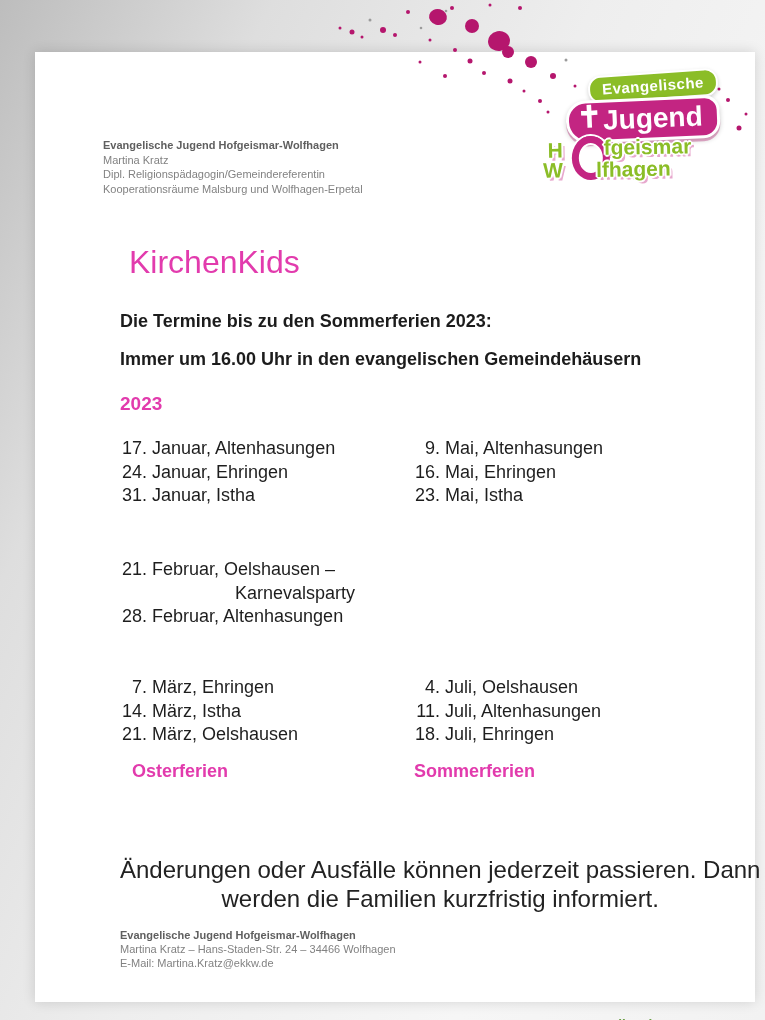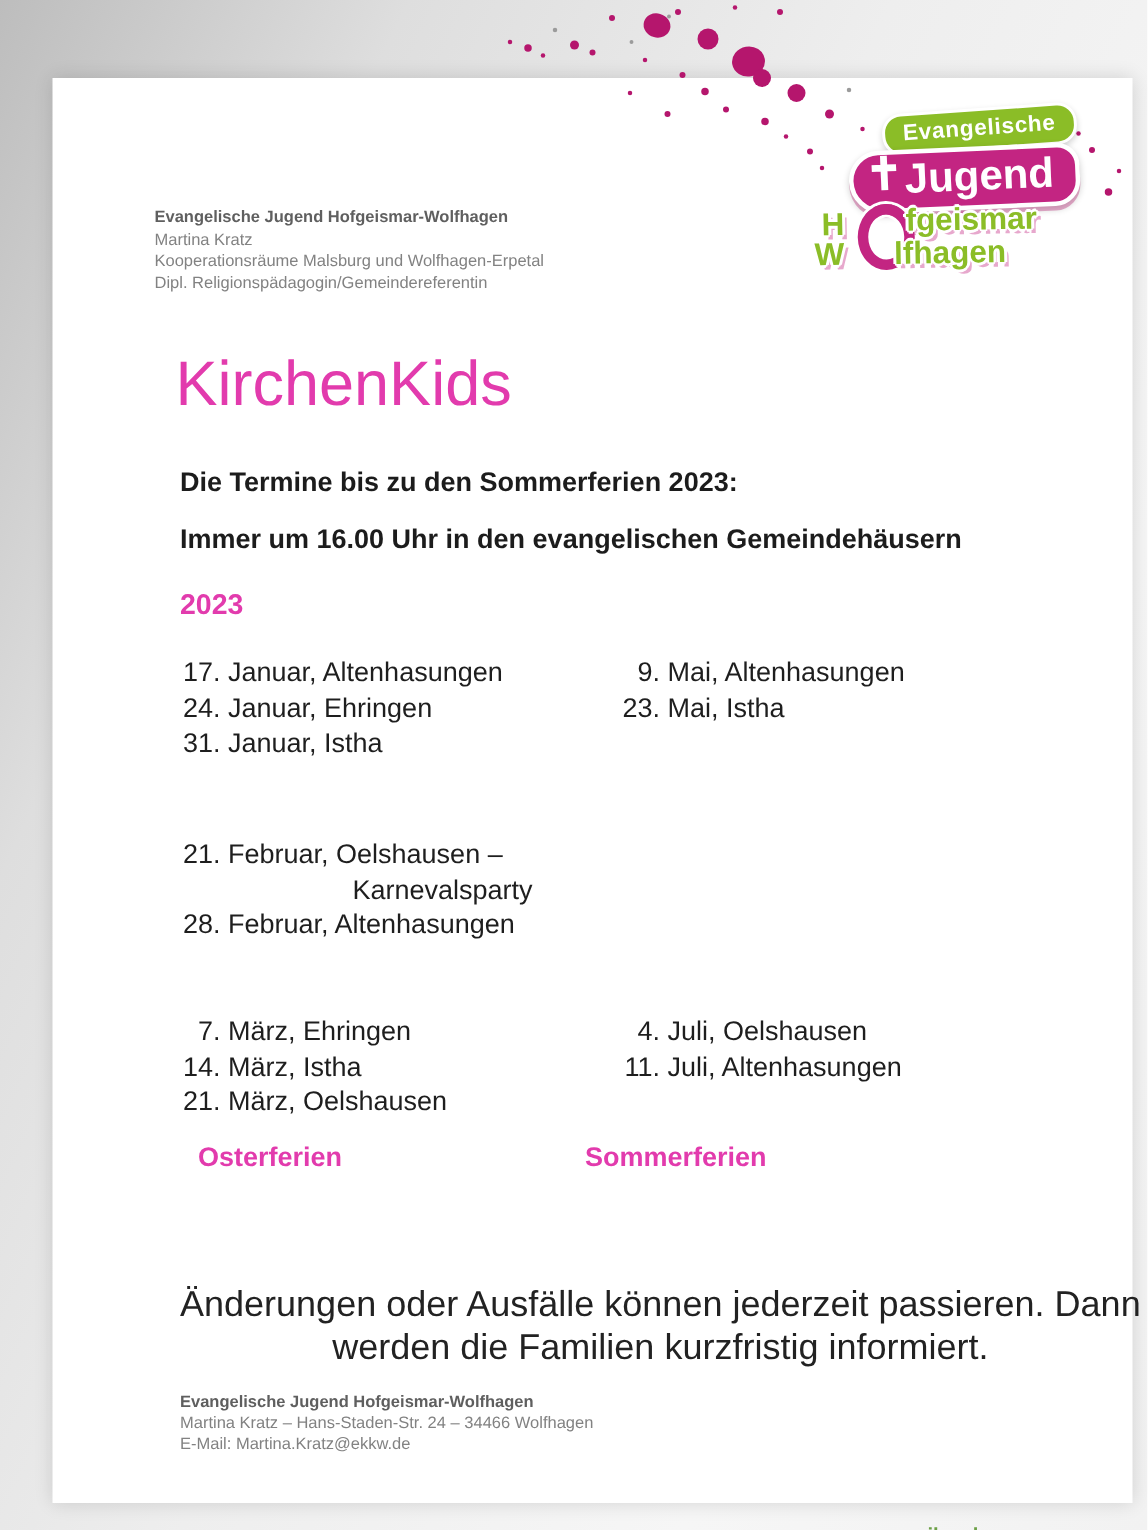--- a/index.html
+++ b/index.html
@@ -23,33 +23,33 @@
   .logo-how{position:absolute;left:0;top:70px;width:230px;height:70px;transform:rotate(-1deg);}
   .logo-how span{position:absolute;font-weight:bold;font-size:21px;color:var(--logo_green,#8bbd27);white-space:nowrap;
     text-shadow:-2px 0 #fff,2px 0 #fff,0 -2px #fff,0 2px #fff,-1px -1px #fff,1px 1px #fff,-1px 1px #fff,1px -1px #fff,3px 3px 0 rgba(195,37,130,.4);}
   .lo{position:absolute;left:37px;top:3px;width:24px;height:30px;border:7px solid var(--logo_magenta,#c32582);
     border-radius:50%;box-shadow:0 0 0 2px #fff,inset 0 0 0 2px #fff;}
   .lh{left:13px;top:5px;} .lf{left:69px;top:3px;} .lw{left:8px;top:25px;} .ll{left:61px;top:25px;}
 
   
   .sender{position:absolute;left:103px;top:138px;font-size:11px;line-height:14.5px;color:#828282;}
   .sender .b{font-weight:bold;color:#5f5f5f;}
-  .title{position:absolute;left:117px;top:232px;margin:0;font-size:42px;font-weight:400;color:var(--magenta,#e23bad);}
+  .title{position:absolute;left:117px;top:232px;margin:12px;font-size:32px;font-weight:400;color:var(--magenta,#e23bad);}
   .intro{position:absolute;left:120px;margin:0;font-size:18px;font-weight:bold;color:#1c1c1c;white-space:nowrap;}
   .intro1{top:311px;} .intro2{top:349px;}
   .year{position:absolute;left:120px;top:393px;font-size:19px;font-weight:bold;color:var(--magenta,#e23bad);}
 
   .dgroup{position:absolute;font-size:18px;color:#1e1e1e;}
   .drow{line-height:23.5px;white-space:nowrap;}
   .dnum{display:inline-block;width:27px;margin-right:5px;text-align:right;}
   .drow.indent{padding-left:115px;text-align:center;}
   .g-l1{left:120px;top:437px;} .g-l2{left:120px;top:558px;} .g-l3{left:120px;top:676px;}
   .g-r1{left:413px;top:437px;} .g-r2{left:413px;top:580px;} .g-r3{left:413px;top:676px;}
   .ferien{position:absolute;top:761px;font-size:18px;font-weight:bold;color:var(--magenta,#e23bad);}
-  .ferien.left{left:132px;} .ferien.right{left:390px;}
+  .ferien.left{left:132px;} .ferien.right{left:414px;}
 
   .note{position:absolute;left:120px;top:855px;margin:0;font-size:24px;line-height:29px;color:#222;text-align:center;}
   .footerblock{position:absolute;left:120px;top:928px;font-size:11px;line-height:14px;color:#828282;}
   .footerblock .b{font-weight:bold;color:#5f5f5f;}
   .website{position:absolute;left:576px;top:983px;font-size:13.5px;font-weight:bold;color:var(--link_green,#6ca046);margin-top:33px;}
 </style>
 </head>
 <body>
 
 <div class="canvas">
@@ -109,22 +109,22 @@
       <span class="lo"></span>
       <span class="lf">fgeismar</span>
       <span class="lw">W</span>
       <span class="ll">lfhagen</span>
     </div>
   </div>
 
   <div class="sender">
     <div class="b">Evangelische Jugend Hofgeismar-Wolfhagen</div>
     <div>Martina Kratz</div>
+    <div>Dipl. Religionspädagogin/Gemeindereferentin</div>
     <div>Kooperationsräume Malsburg und Wolfhagen-Erpetal</div>
-    <div>Dipl. Religionspädagogin/Gemeindereferentin</div>
   </div>
 
   <h1 class="title">KirchenKids</h1>
 
   <p class="intro intro1">Die Termine bis zu den Sommerferien 2023:</p>
   <p class="intro intro2">Immer um 16.00 Uhr in den evangelischen Gemeindehäusern</p>
 
   <div class="year">2023</div>
 
   <div class="dgroup g-l1">
@@ -137,25 +137,27 @@
       <div class="drow indent"><span>Karnevalsparty</span></div>
       <div class="drow"><span class="dnum">28.</span><span>Februar, Altenhasungen</span></div>
     </div>
   <div class="dgroup g-l3">
       <div class="drow"><span class="dnum">7.</span><span>März, Ehringen</span></div>
       <div class="drow"><span class="dnum">14.</span><span>März, Istha</span></div>
       <div class="drow"><span class="dnum">21.</span><span>März, Oelshausen</span></div>
     </div>
   <div class="dgroup g-r1">
       <div class="drow"><span class="dnum">9.</span><span>Mai, Altenhasungen</span></div>
+      <div class="drow"><span class="dnum">16.</span><span>Mai, Ehringen</span></div>
       <div class="drow"><span class="dnum">23.</span><span>Mai, Istha</span></div>
     </div>
   <div class="dgroup g-r3">
       <div class="drow"><span class="dnum">4.</span><span>Juli, Oelshausen</span></div>
       <div class="drow"><span class="dnum">11.</span><span>Juli, Altenhasungen</span></div>
+      <div class="drow"><span class="dnum">18.</span><span>Juli, Ehringen</span></div>
     </div>
 
   <div class="ferien left">Osterferien</div>
   <div class="ferien right">Sommerferien</div>
 
   <p class="note"><span>Änderungen oder Ausfälle können jederzeit passieren. Dann</span><br><span>werden die Familien kurzfristig informiert.</span></p>
 
   <div class="footerblock">
     <div class="b">Evangelische Jugend Hofgeismar-Wolfhagen</div>
     <div>Martina Kratz – Hans-Staden-Str. 24 – 34466 Wolfhagen</div>

